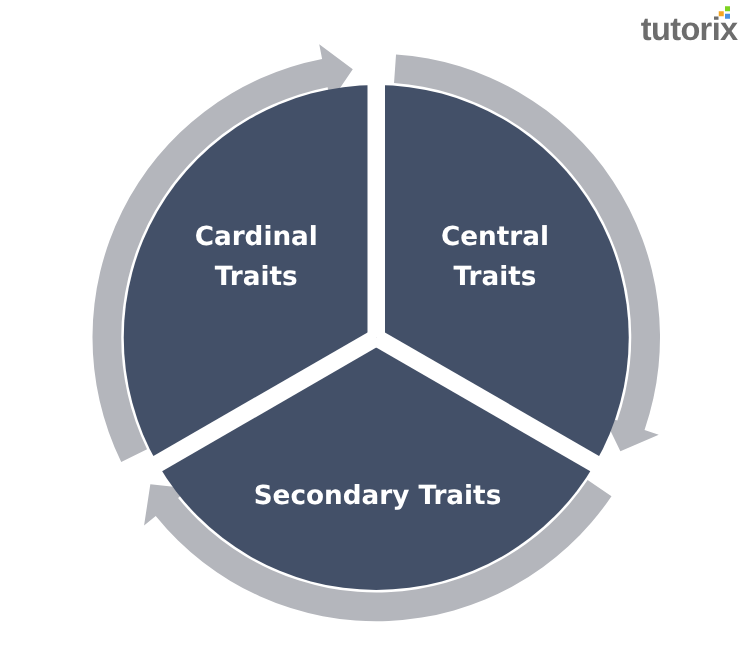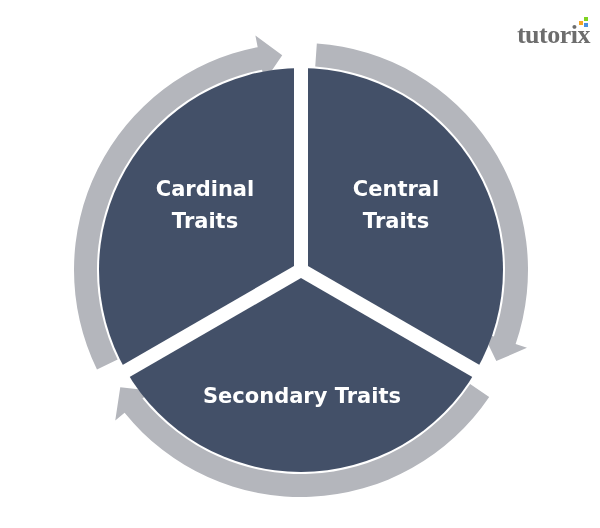--- a/index.html
+++ b/index.html
@@ -1,18 +1,18 @@
 <!DOCTYPE html>
 <html><head>
 <meta charset="utf-8">
 <style>
   html, body { margin:0; padding:0; background:#ffffff; }
   body { width:600px; height:528px; position:relative; overflow:hidden; font-family:"DejaVu Sans", sans-serif; }
   #diagram { position:absolute; left:0; top:0; }
-  .logo { position:absolute; right:10px; top:20px; font-family:Liberation Serif, serif; font-weight:bold; font-size:26px; color:#6d6d6d; letter-spacing:-0.5px; }
+  .logo { position:absolute; right:10px; top:8px; font-family:Liberation Sans, sans-serif; font-weight:bold; font-size:26px; color:#6d6d6d; letter-spacing:-0.5px; }
   .logo .dots { position:absolute; left:62px; top:-1px; }
   .logo .dots span { position:absolute; width:4px; height:4px; }
   .lbl { font-family:"DejaVu Sans", sans-serif; font-weight:bold; fill:#ffffff; font-size:21px; text-anchor:middle; }
 </style>
 </head>
 <body>
 
 <div class="logo">
   <span>tutorix</span>
 <div class="dots">

